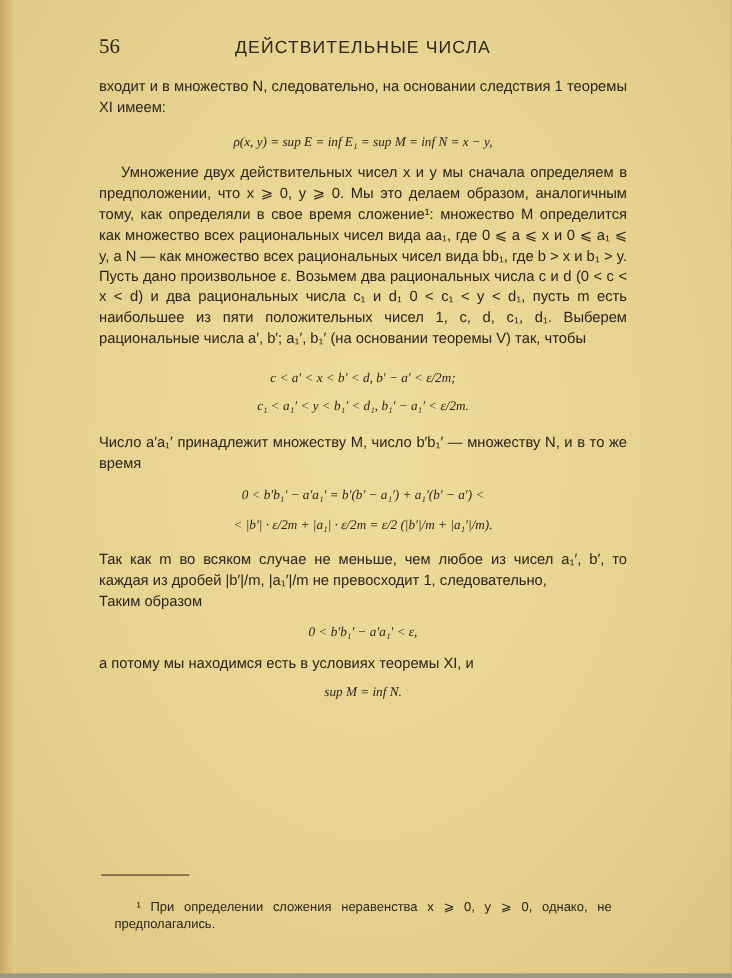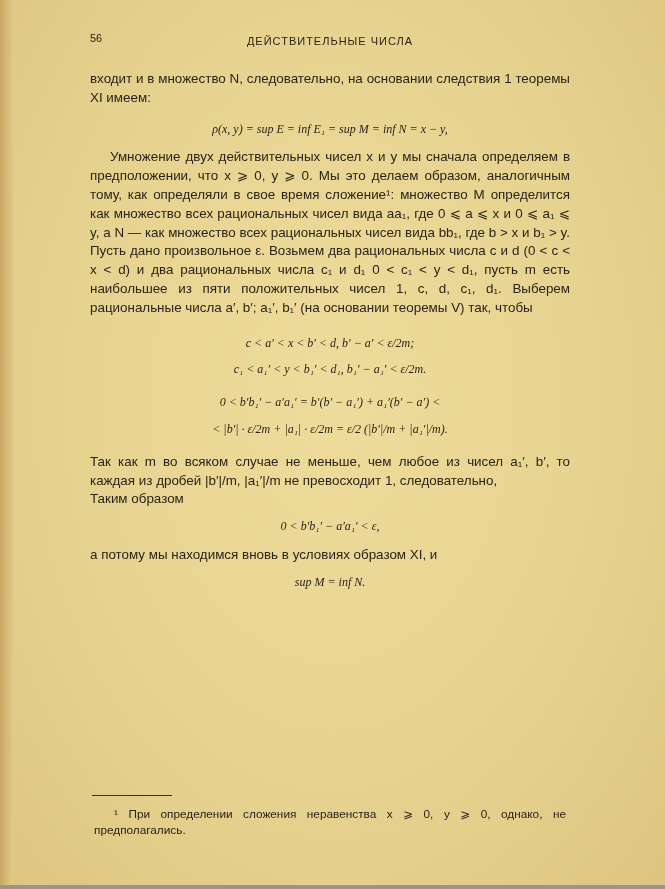--- a/index.html
+++ b/index.html
@@ -17,22 +17,22 @@
     position:absolute; left:0; top:0; width:14px; height:885px;
     background:linear-gradient(to right, #c9a862, #e2cc88);
   }
   .bottom-edge {
     position:absolute; left:0; top:885px; width:665px; height:4px; background:#9b9585;
   }
   .header {
     position:absolute; top:32px; left:90px; width:480px; height:20px;
     font-family:"Liberation Sans", sans-serif;
   }
-  .page-number { position:absolute; left:0; top:0; font-size:11px; font-family:Liberation Sans, sans-serif; }
-  .running-head { position:absolute; left:0; width:100%; text-align:center; top:3px; font-size:11px; letter-spacing:1px; }
+  .page-number { position:absolute; left:0; top:0; font-size:19px; font-family:Liberation Serif, serif; }
+  .running-head { position:absolute; left:0; width:100%; text-align:center; top:3px; font-size:16px; letter-spacing:1px; }
   .body {
     position:absolute; left:90px; top:70px; width:480px;
     font-family:"Liberation Sans", sans-serif; font-size:13.4px; line-height:18.8px;
     text-align:justify;
   }
   .p { margin:0; }
   .indent { text-indent:20px; }
   .formula {
     font-family:"Liberation Serif", serif; font-style:italic; font-size:12px;
     text-align:center; white-space:nowrap;
@@ -44,45 +44,46 @@
   .f5 { margin:8px 0 14px 0; }
   .f6 { margin:6px 0 10px 0; }
   .f7 { margin:8px 0 0 0;text-align:center; }
   .footnote-rule {
     position:absolute; left:92px; top:795px; width:80px; height:1px; background:#3a3020;
   }
   .footnote {
     position:absolute; left:90px; top:802px; width:480px;
     font-family:"Liberation Sans", sans-serif; font-size:11.8px; line-height:16px; text-align:justify;
   }
-  .fn-text { text-indent:20px; margin:4px; }
+  .fn-text { text-indent:20px; margin:14px; }
 </style>
 </head>
 <body>
 
 <div class="page">
   <div class="spine"></div>
 
   <div class="header">
     <span class="page-number">56</span>
     <div class="running-head">ДЕЙСТВИТЕЛЬНЫЕ ЧИСЛА</div>
   </div>
 
   <div class="body">
     <p class="p">входит и в множество N, следовательно, на основании следствия 1 теоремы XI имеем:</p>
     <div class="formula f1">ρ(x, y) = sup E = inf E₁ = sup M = inf N = x − y,</div>
     <p class="p indent">Умножение двух действительных чисел x и y мы сначала определяем в предположении, что x ⩾ 0, y ⩾ 0. Мы это делаем образом, аналогичным тому, как определяли в свое время сложение¹: множество M определится как множество всех рациональных чисел вида aa₁, где 0 ⩽ a ⩽ x и 0 ⩽ a₁ ⩽ y, а N — как множество всех рациональных чисел вида bb₁, где b &gt; x и b₁ &gt; y. Пусть дано произвольное ε. Возьмем два рациональных числа c и d (0 &lt; c &lt; x &lt; d) и два рациональных числа c₁ и d₁ 0 &lt; c₁ &lt; y &lt; d₁, пусть m есть наибольшее из пяти положительных чисел 1, c, d, c₁, d₁. Выберем рациональные числа a′, b′; a₁′, b₁′ (на основании теоремы V) так, чтобы</p>
     <div class="formula f2">c &lt; a′ &lt; x &lt; b′ &lt; d,  b′ − a′ &lt; ε/2m;</div>
     <div class="formula f3">c₁ &lt; a₁′ &lt; y &lt; b₁′ &lt; d₁,  b₁′ − a₁′ &lt; ε/2m.</div>
+    <p class="p">Число a′a₁′ принадлежит множеству M, число b′b₁′ — множеству N, и в то же время</p>
     <div class="formula f4">0 &lt; b′b₁′ − a′a₁′ = b′(b′ − a₁′) + a₁′(b′ − a′) &lt;</div>
     <div class="formula f5">&lt; |b′| · ε/2m + |a₁| · ε/2m = ε/2 (|b′|/m + |a₁′|/m).</div>
     <p class="p">Так как m во всяком случае не меньше, чем любое из чисел a₁′, b′, то каждая из дробей |b′|/m, |a₁′|/m не превосходит 1, следовательно,</p>
     <p class="p">Таким образом</p>
     <div class="formula f7">0 &lt; b′b₁′ − a′a₁′ &lt; ε,</div>
-    <p class="p" style="margin-top:10px">а потому мы находимся вновь в условиях образом XI, и</p>
+    <p class="p" style="margin-top:10px">а потому мы находимся есть в условиях теоремы XI, и</p>
     <div class="formula f7">sup M = inf N.</div>
   </div>
 
   <div class="footnote-rule"></div>
   <div class="footnote">
     <p class="fn-text">¹ При определении сложения неравенства x ⩾ 0, y ⩾ 0, однако, не предполагались.</p>
   </div>
 </div>
 <div class="bottom-edge"></div>
 

